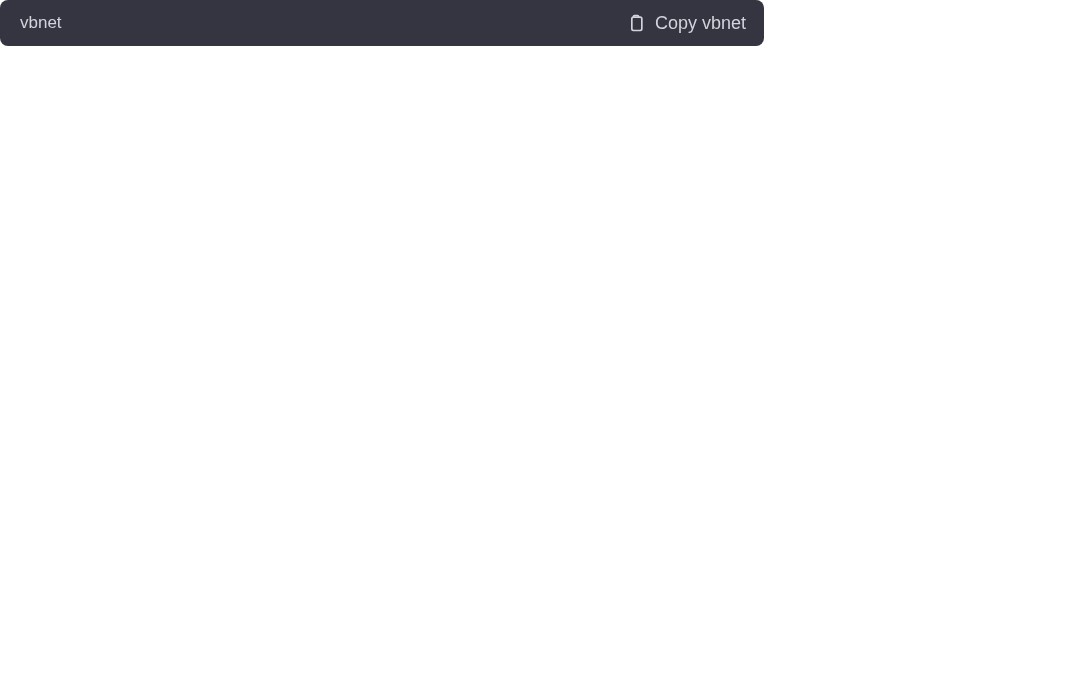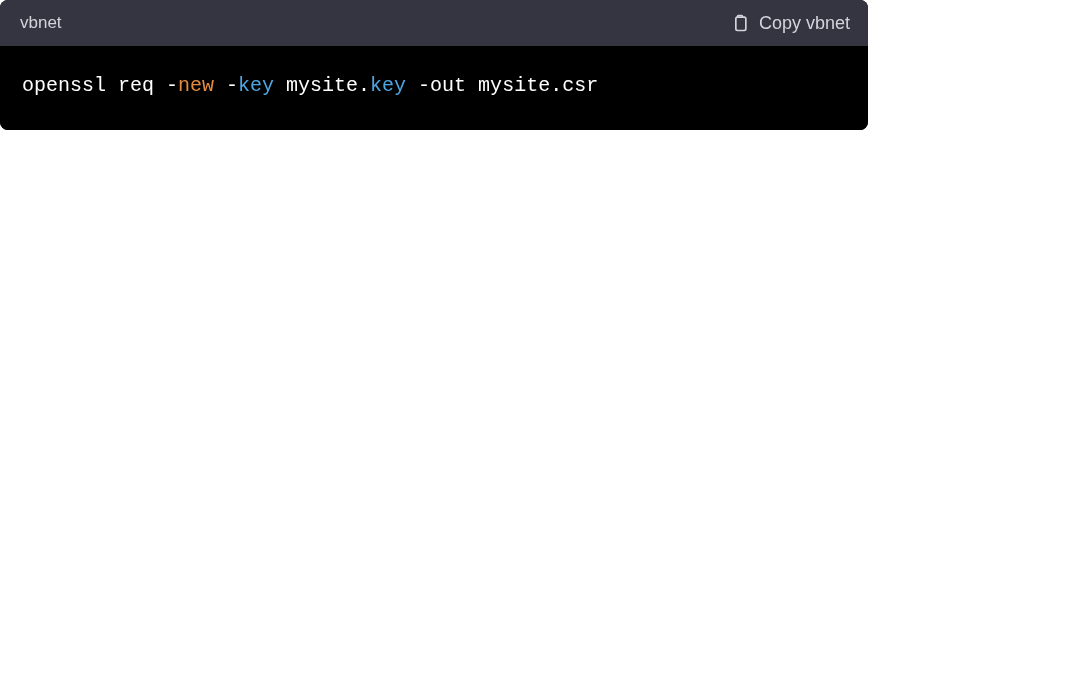--- a/index.html
+++ b/index.html
@@ -7,21 +7,21 @@
       padding: 0;
       box-sizing: border-box;
     }
     body {
       background: #ffffff;
       font-family: -apple-system, BlinkMacSystemFont, "Segoe UI", Helvetica, Arial, sans-serif;
       width: 1080px;
       height: 679px;
     }
     .code-block {
-      width: 868px;
+      width: 764px;
       border-radius: 8px;
       overflow: hidden;
       background: #000000;
     }
     .code-header {
       display: flex;
       justify-content: space-between;
       align-items: center;
       background: #343541;
       padding: 10px 18px 10px 20px;
@@ -76,16 +76,13 @@
   <div class="code-header">
     <span class="language-label">vbnet</span>
     <button class="copy-button">
       <svg class="clipboard-icon" viewBox="0 0 24 24">
         <rect x="7" y="5" width="12" height="16" rx="2" ry="2"></rect>
         <path d="M9 5V4a1 1 0 0 1 1-1h4a1 1 0 0 1 1 1v1"></path>
       </svg>
       <span>Copy vbnet</span>
     </button>
   </div>
-  <div class="code-body">
-    <div class="code-line"><span>openssl req -</span><span class="tok-keyword1">new</span><span> -</span><span class="tok-keyword2">key</span><span> mysite.</span><span class="tok-keyword2">key</span><span> -out mysite.csr</span></div>
-  </div>
 </div>
 
 </body></html>

